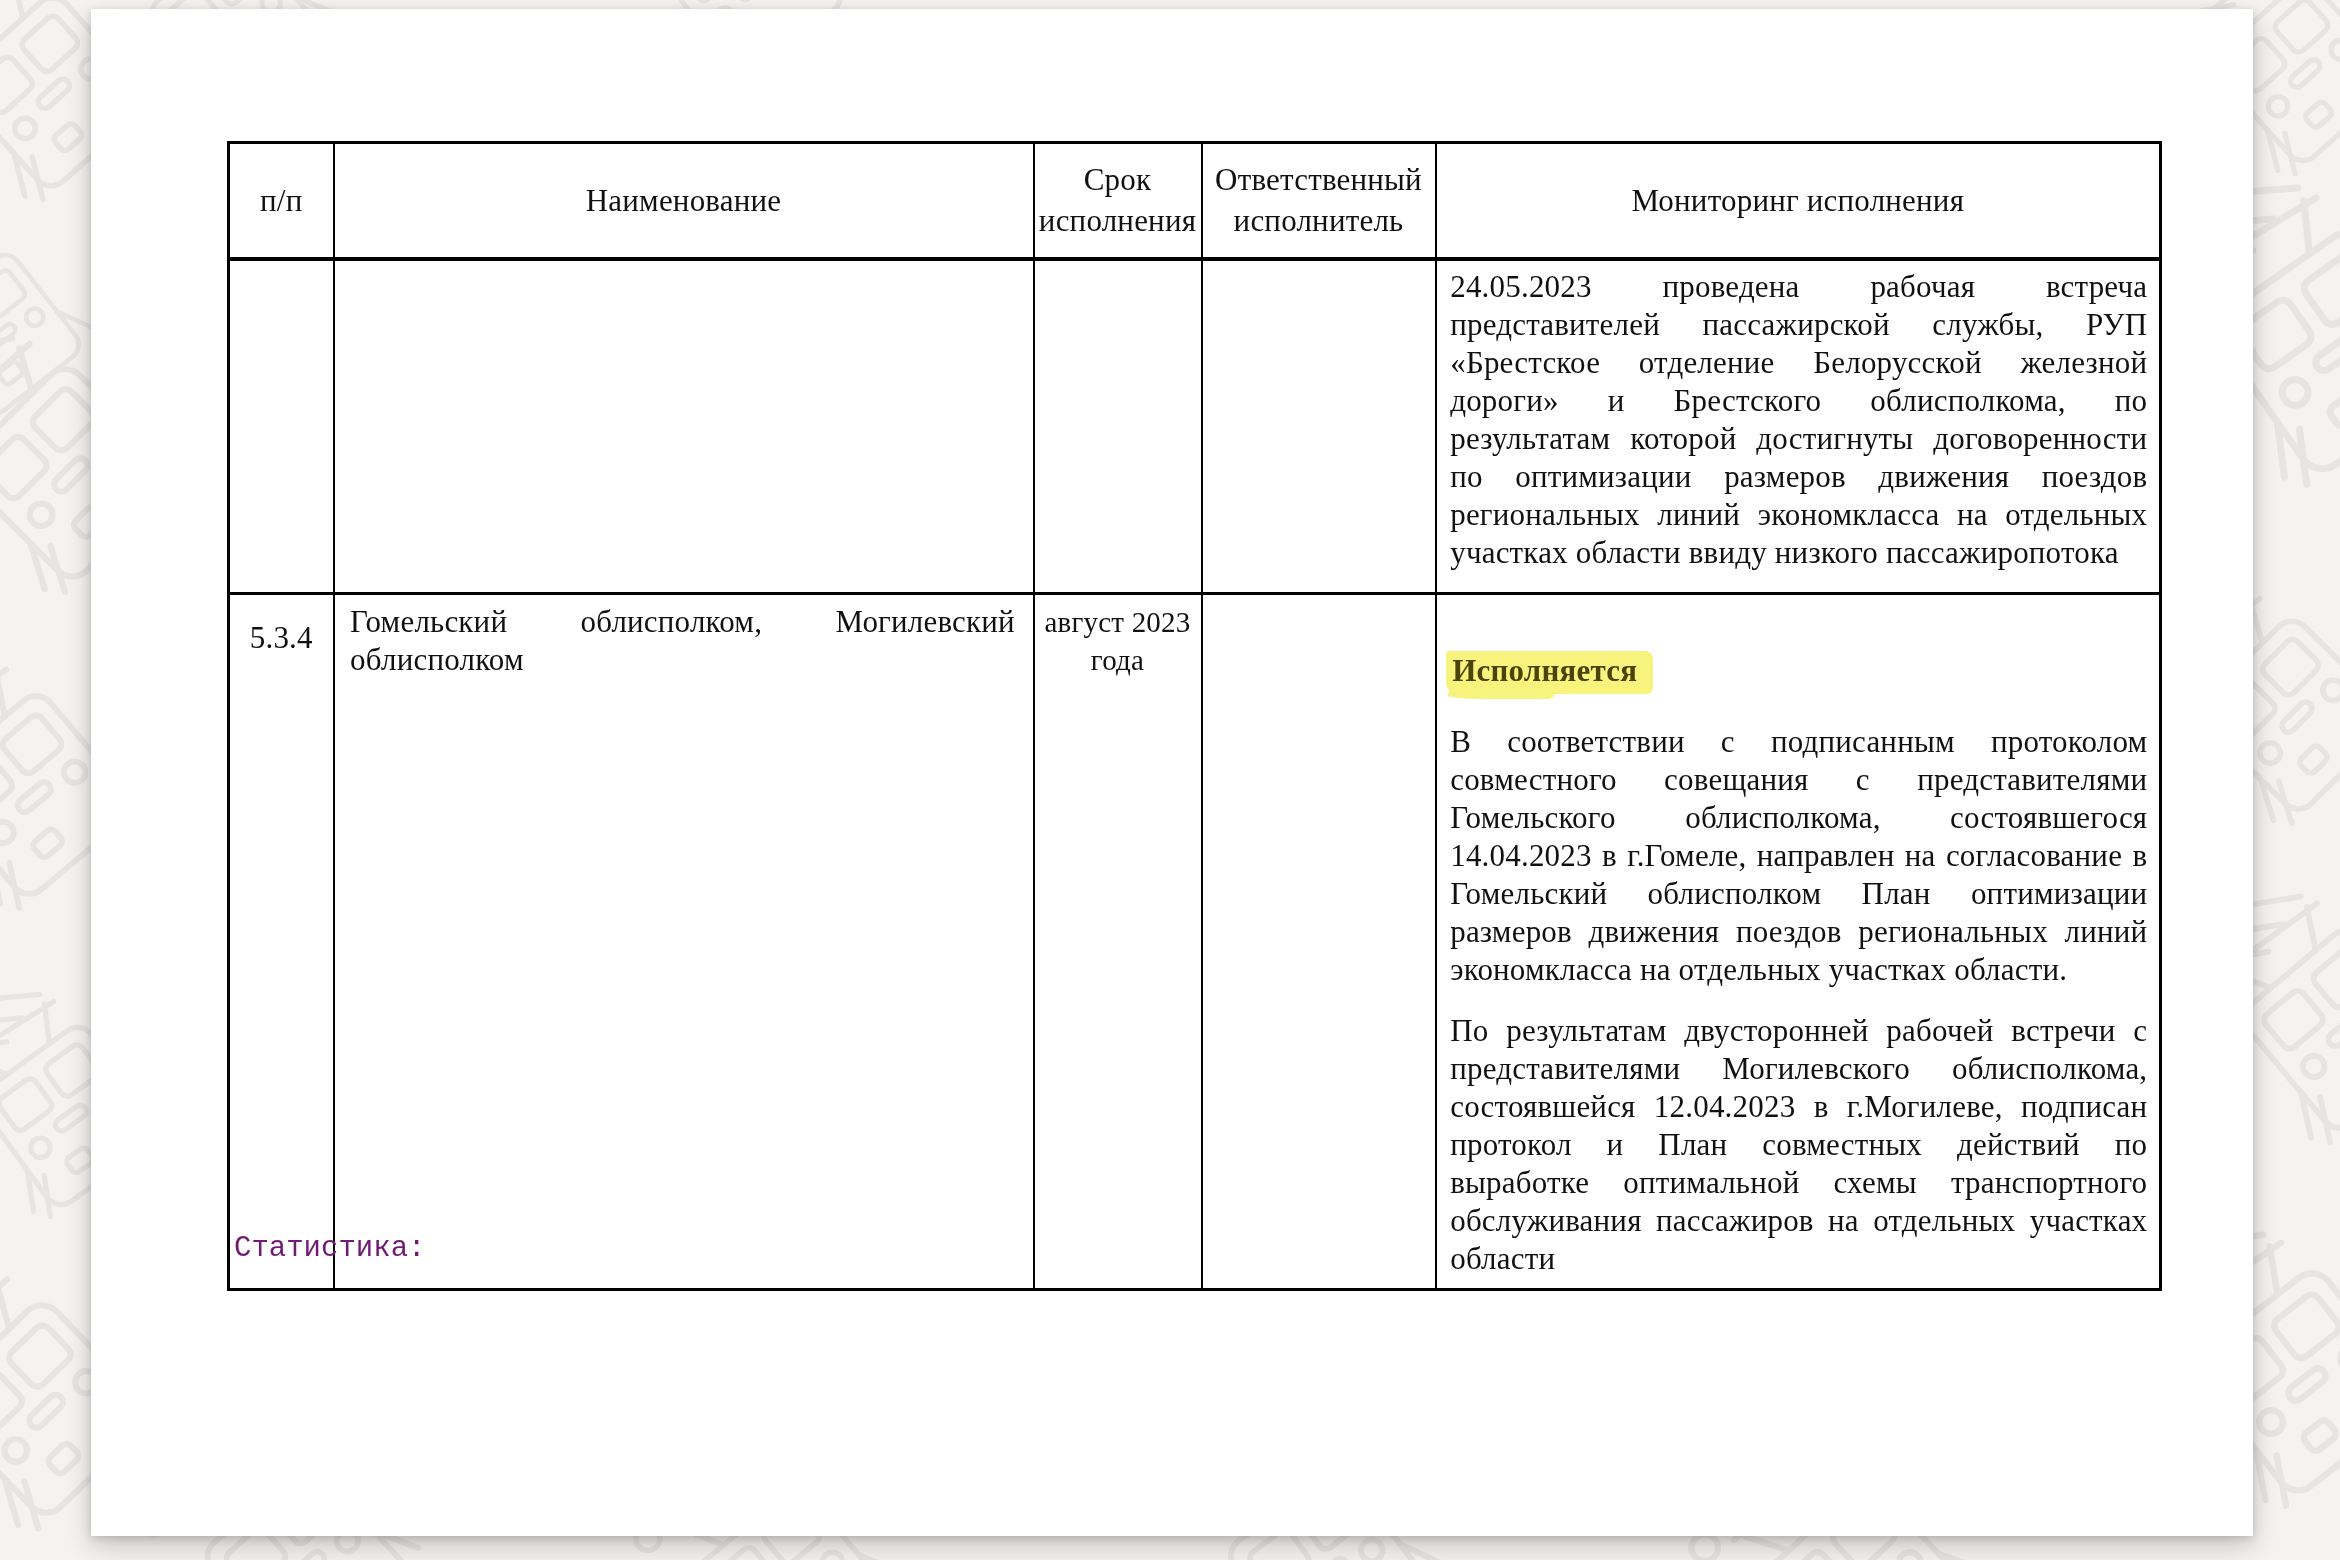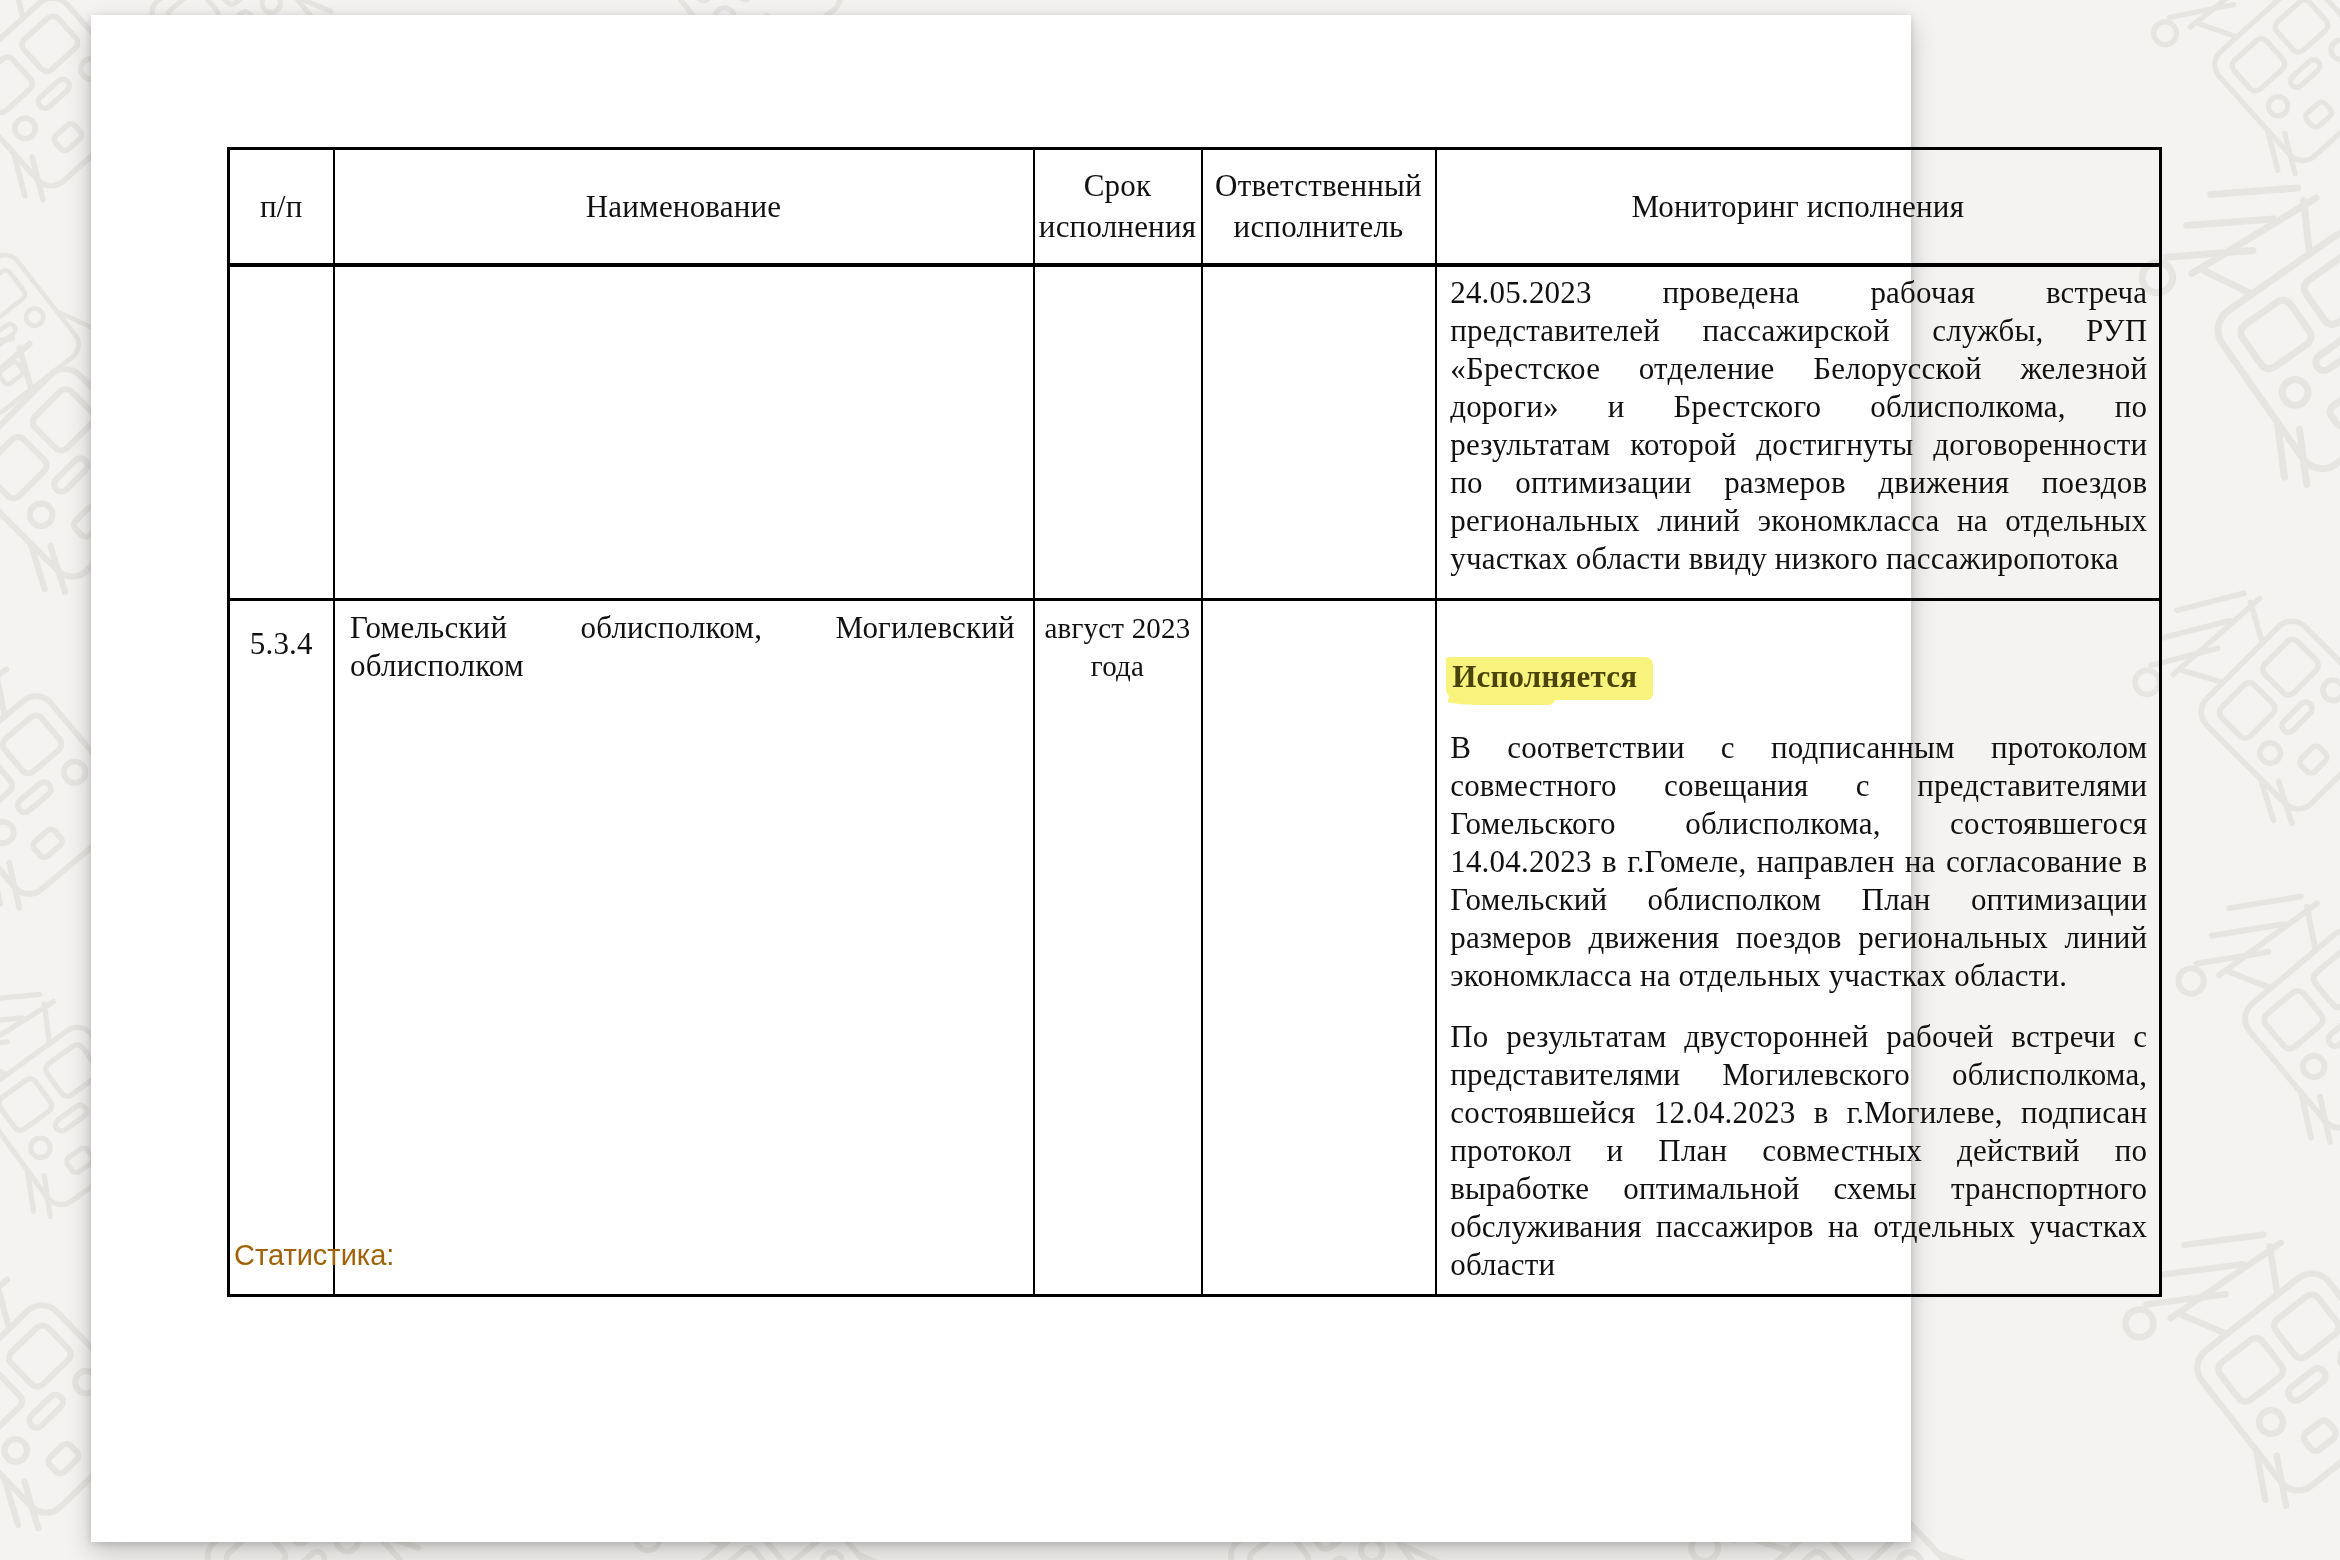--- a/index.html
+++ b/index.html
@@ -15,22 +15,22 @@
   
   .bg-pattern {
     position: absolute;
     left: 0; top: 0;
     width: 2341px; height: 1560px;
   }
 
   
   .page {
     position: absolute;
-    left: 91px; top: 15px;
-    width: 1820px; height: 1527px;
+    left: 91px; top: 9px;
+    width: 2162px; height: 1527px;
     background: #ffffff;
     box-shadow: 0 9.8px 25px rgba(0,0,0,0.20), 0 2px 7.8px rgba(0,0,0,0.14);
   }
 
   
   table.doc-table {
     position: absolute;
     left: 136px; top: 132px;
     width: 1932px;
     border-collapse: collapse;
@@ -91,24 +91,24 @@
     background: inherit;
     border-radius: 2px 5.9px 7.8px 60%;
     transform: skewX(-18deg);
   }
 
   
   .stats {
     position: absolute;
     left: 143px; top: 1221px;
     width: 1658px;
-    font-family: Liberation Sans, sans-serif;
+    font-family: Liberation Mono, monospace;
     font-size: 29px;
     line-height: 38px;
-    color: #a16207;
+    color: #701a75;
   }
 </style>
 </head>
 <body>
 
 <svg class="bg-pattern" viewBox="0 0 2400 1600" xmlns="http://www.w3.org/2000/svg" aria-hidden="true">
   <defs>
     <g id="train-doodle" fill="none" stroke="#e6e5e2" stroke-width="6" stroke-linecap="round" stroke-linejoin="round">
       <rect x="-75" y="-60" width="150" height="160" rx="20" fill="#ffffff" fill-opacity="0"></rect>
       <rect x="-58" y="-42" width="50" height="44" rx="8"></rect>

